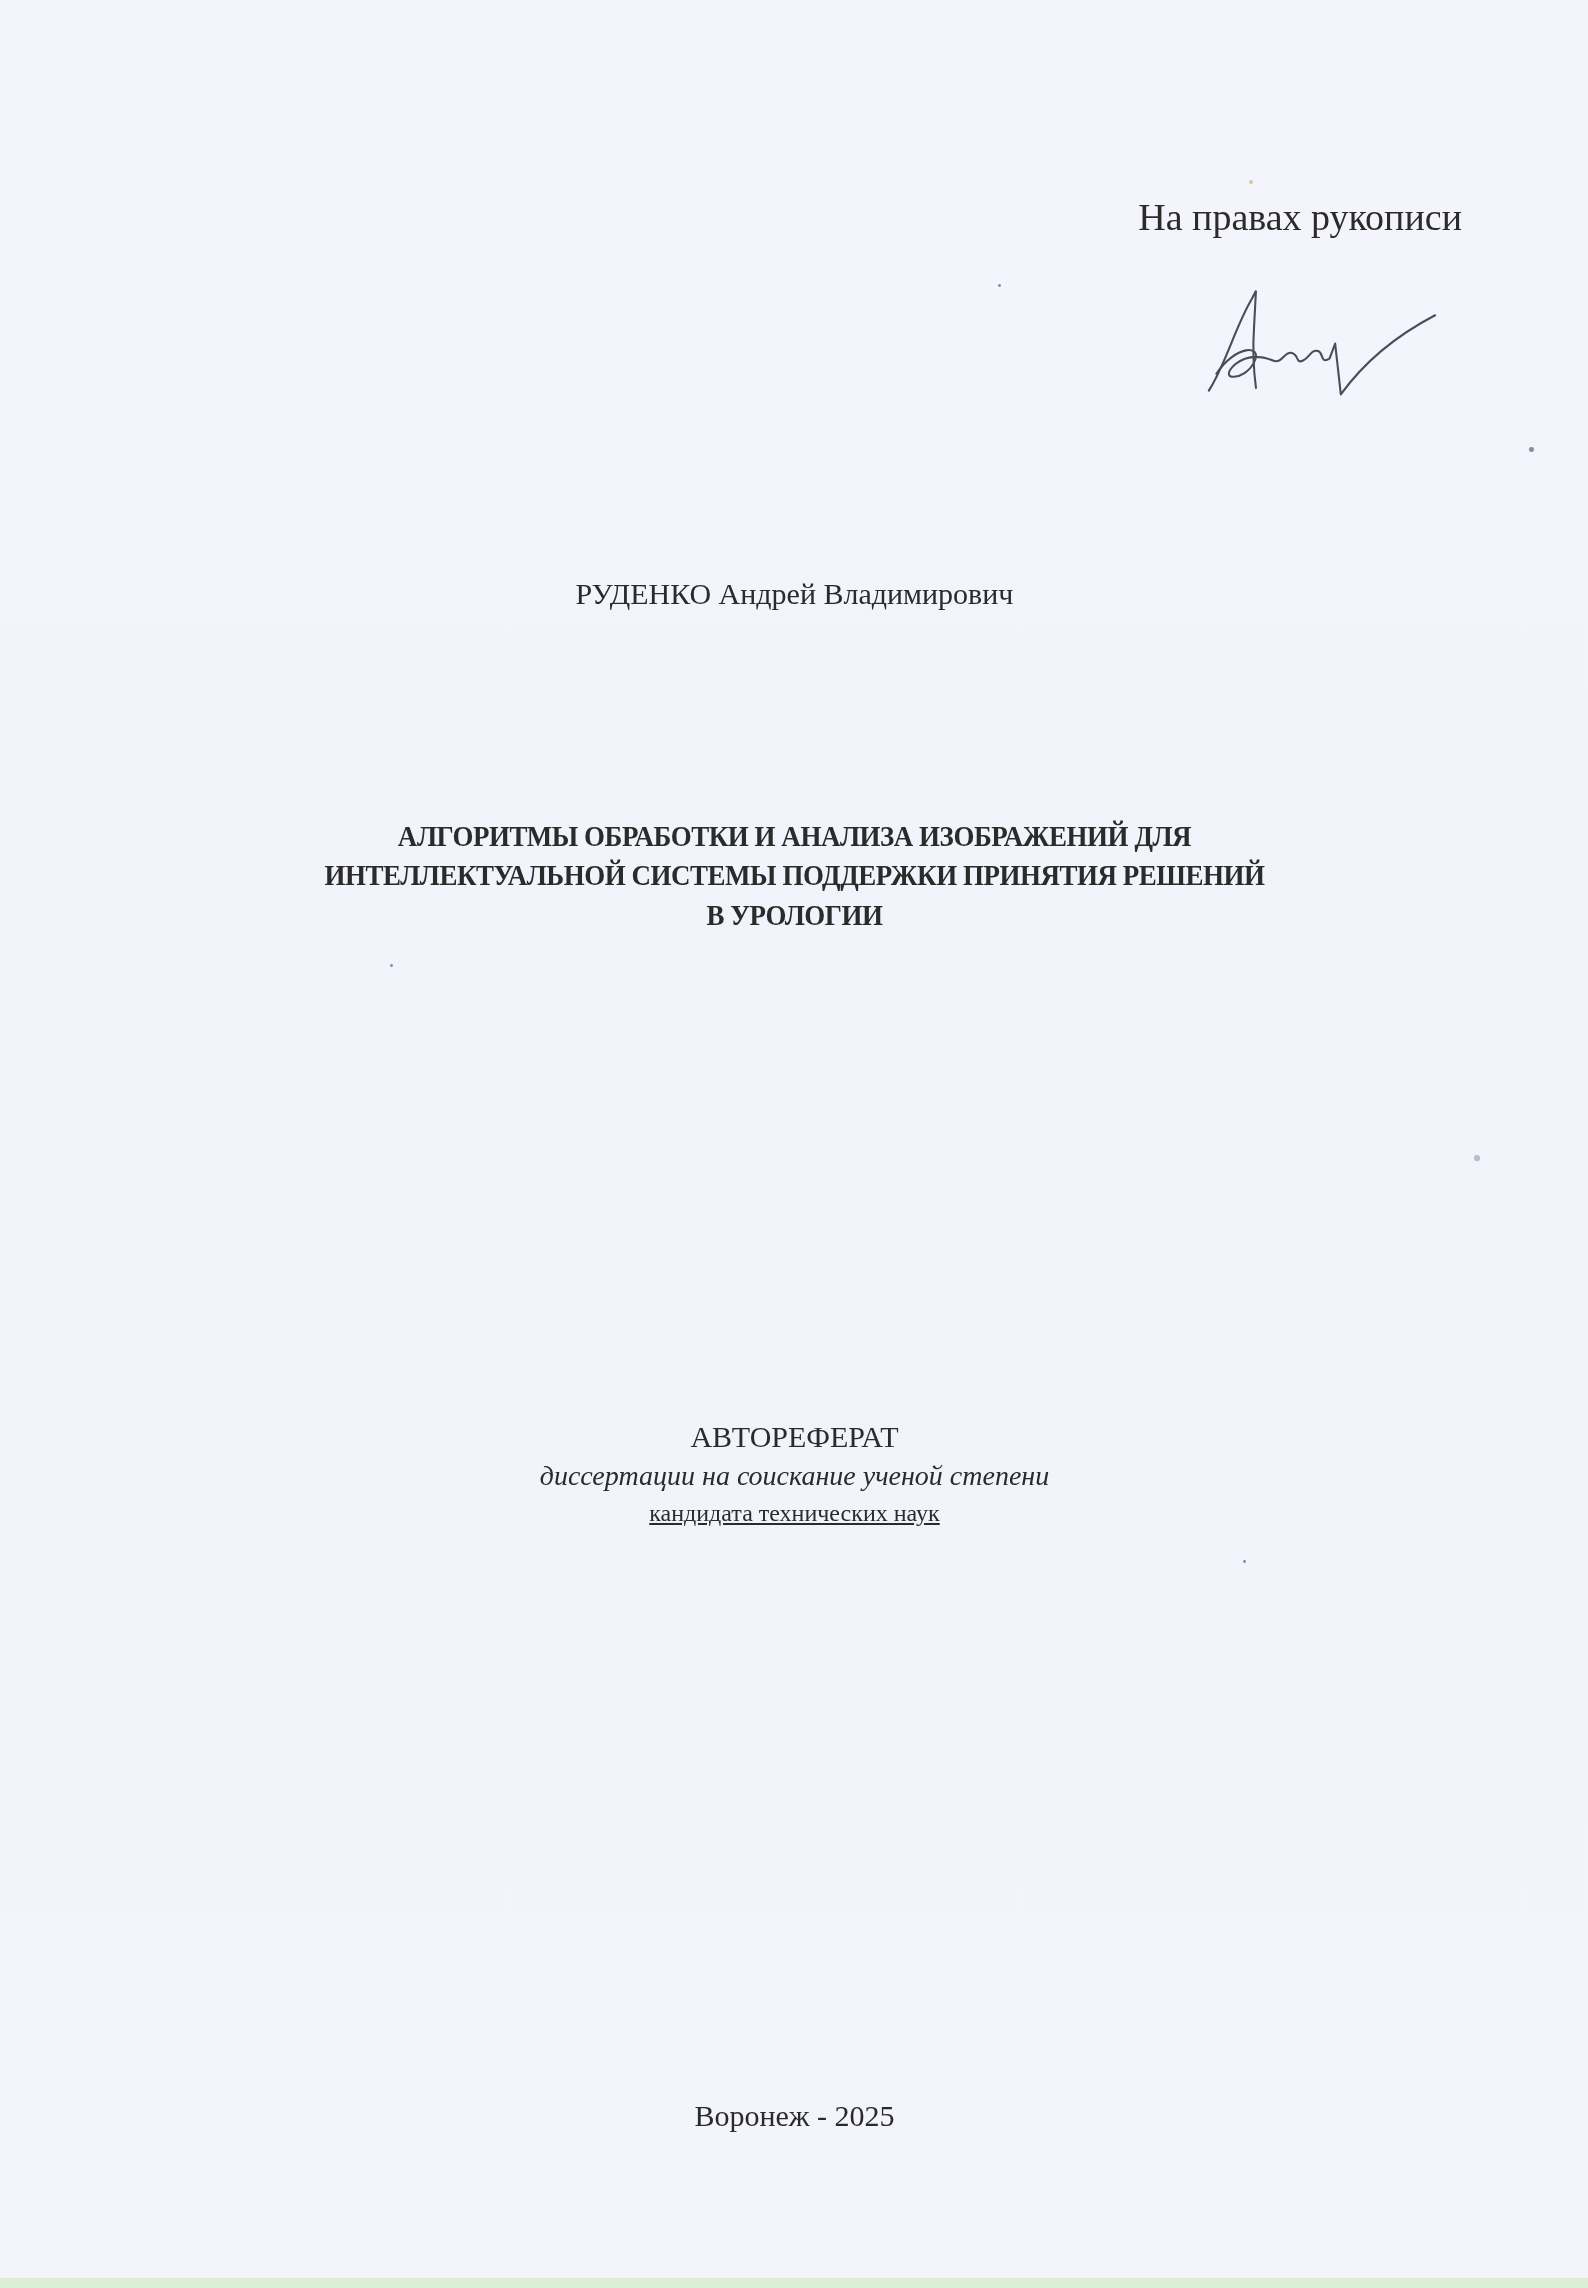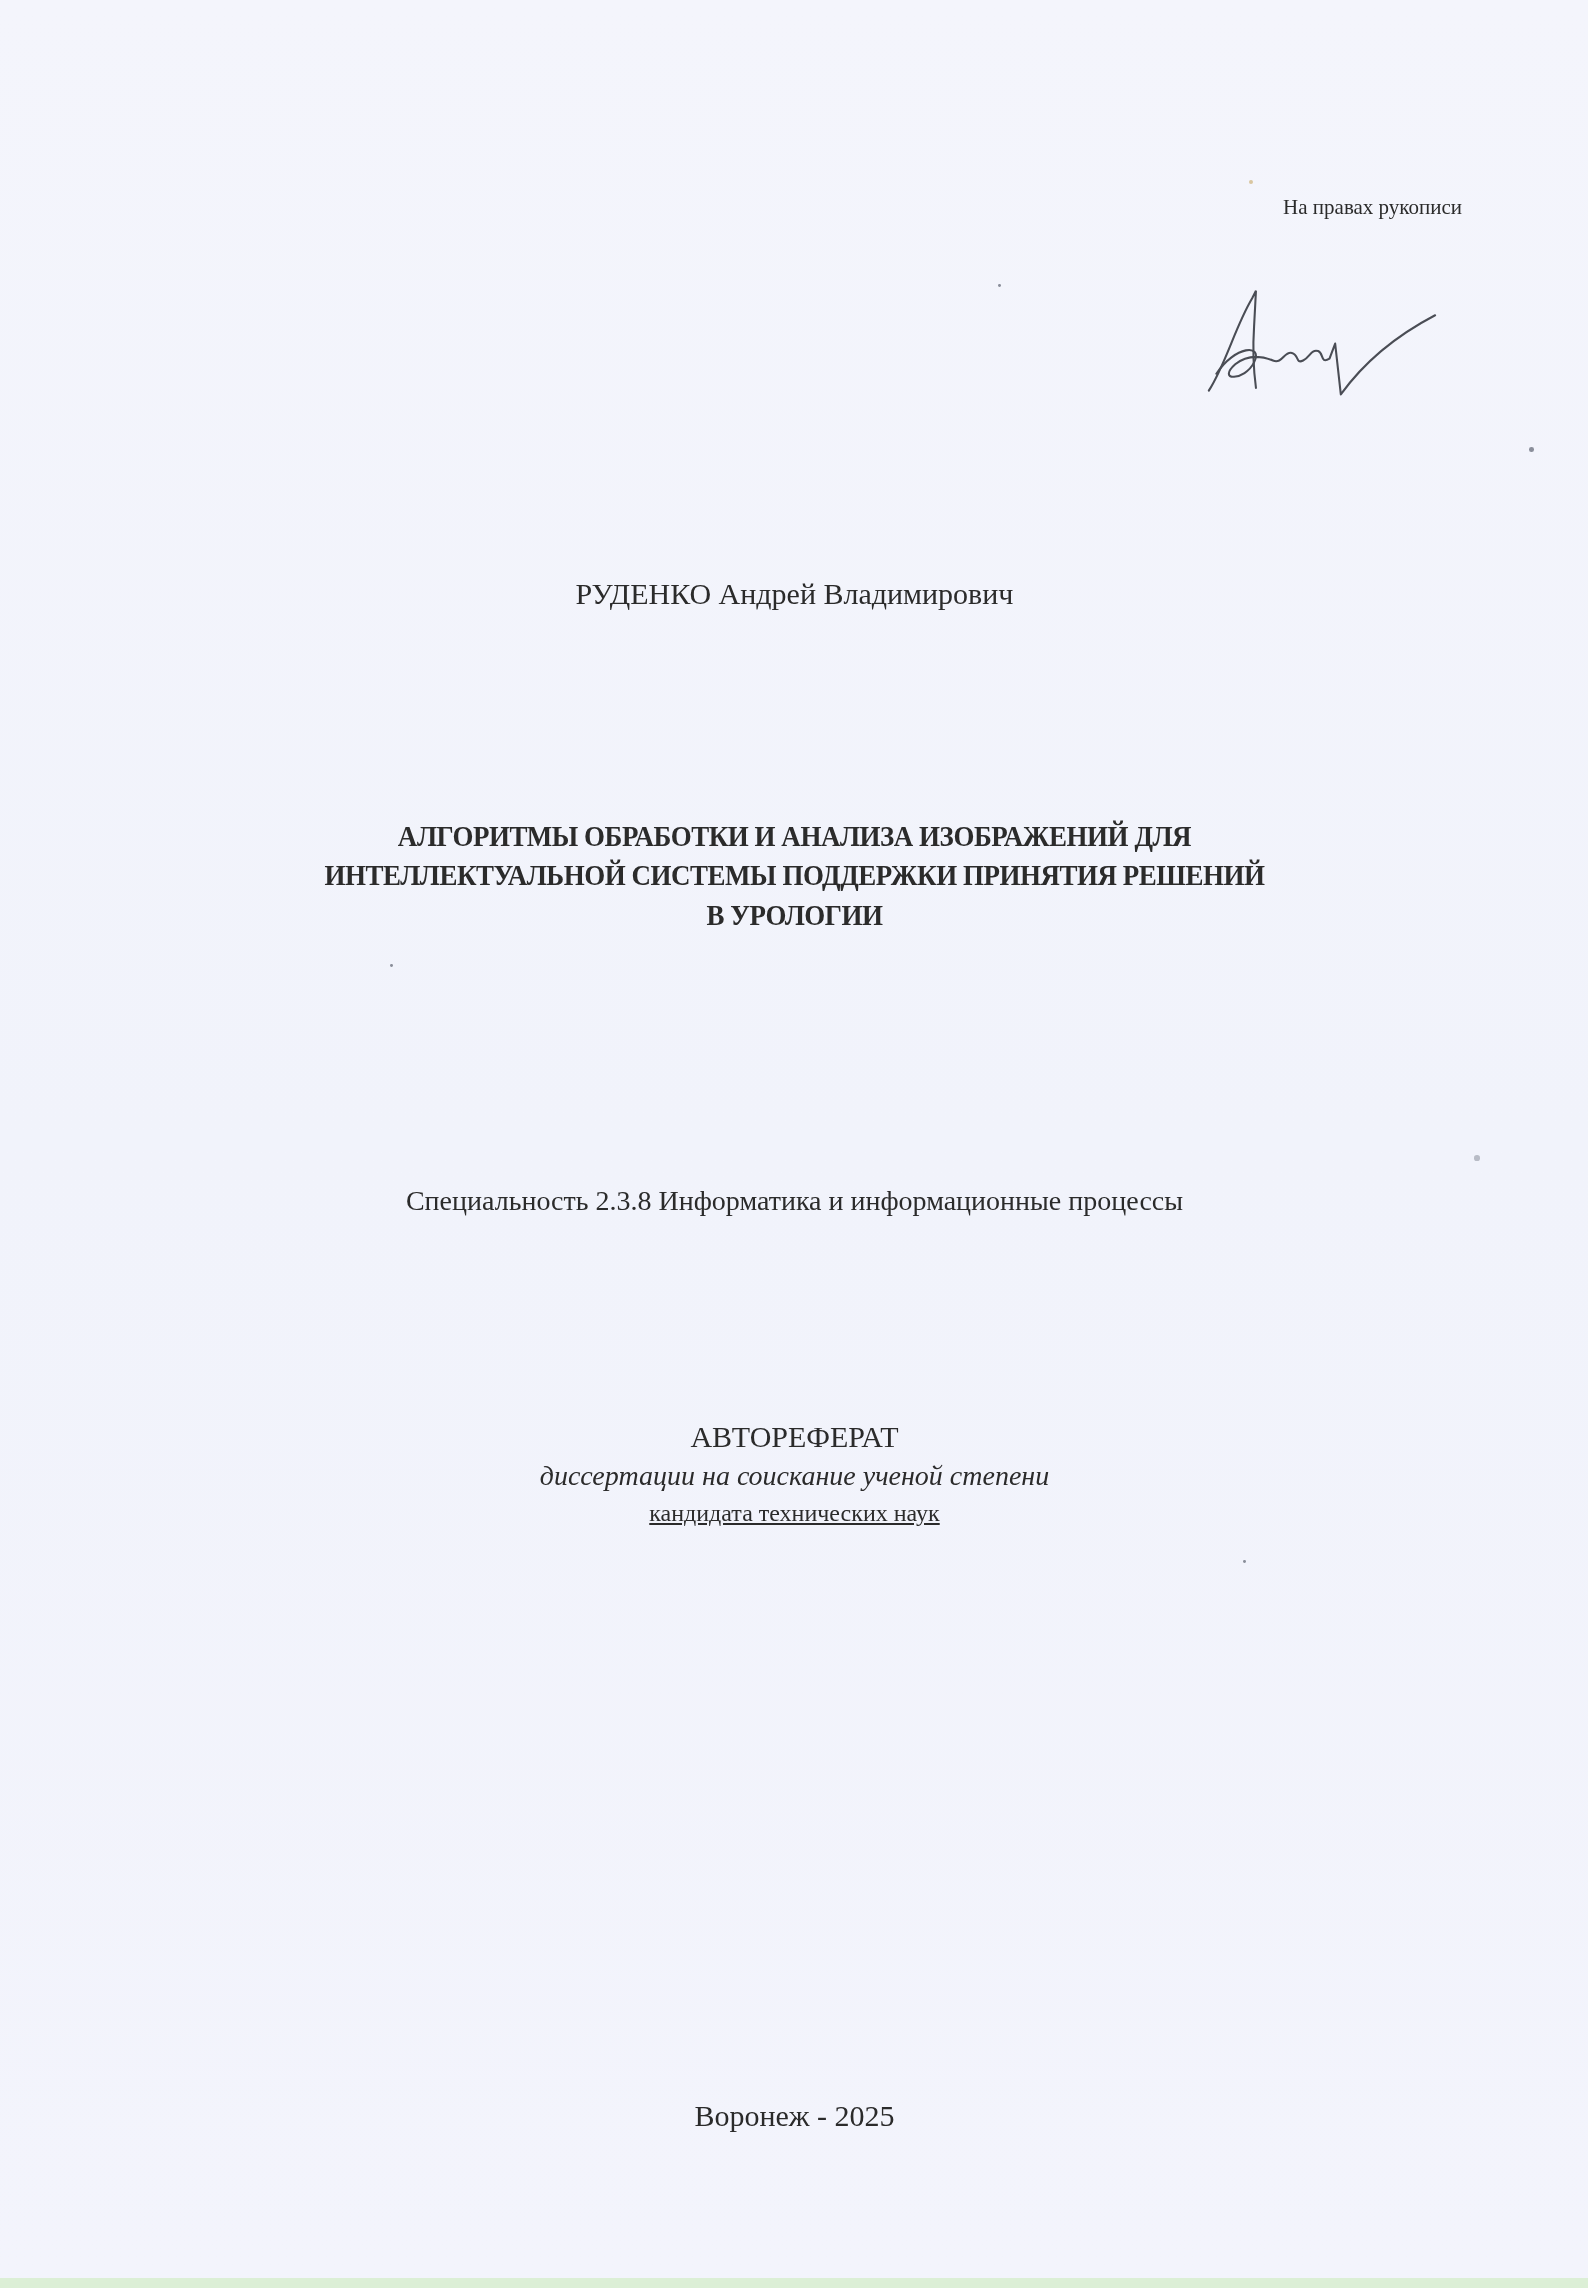--- a/index.html
+++ b/index.html
@@ -12,21 +12,21 @@
   .page {
     position: absolute; left: 0; top: 0; width: 1589px; height: 2278px;
     background: linear-gradient(180deg, #f4f5fc 0%, #f1f3fb 50%, #f3f4fc 100%);
   }
   .strip {
     position: absolute; left: 0; top: 2278px; width: 1589px; height: 10.4px;
     background: #dcefd6;
   }
   .line { position: absolute; white-space: nowrap; }
   .center { left: 0; width: 1589px; text-align: center; }
-  .rights { top: 195px; right: 127px; font-size: 21px; text-align: center; }
+  .rights { top: 195px; right: 127px; font-size: 38px; text-align: center; }
   .signature { position: absolute; left: 1197px; top: 270px; width: 265px; height: 132px; }
   .name { top: 577px; font-size: 30px; font-weight: normal; }
   .title { font-size: 29px; font-weight: bold; letter-spacing: -0.5px; transform: scaleX(0.93); transform-origin: center; }
   .t1 { top: 820px; }
   .t2 { top: 859px; }
   .t3 { top: 899px; }
   .spec { top: 1185px; font-size: 28px; }
   .ar { top: 1420px; font-size: 30px; font-weight: normal; }
   .ar2 { top: 1460px; font-size: 28px; font-style: italic; }
   .ar3 { top: 1500px; font-size: 24px; text-decoration: underline; }
@@ -46,21 +46,20 @@
              C 90 100, 92 86, 100 88 C 108 90, 104 100, 112 96 C 120 92, 120 84, 128 86
              C 134 88, 130 100, 140 94 L 146 78 L 152 132 C 175 100, 210 70, 252 48" fill="none" stroke="#4a4d55" stroke-width="2.2" stroke-linecap="round" stroke-linejoin="round"></path>
   </svg>
 
   <div class="line center name">РУДЕНКО Андрей Владимирович</div>
 
   <div class="line center title t1">АЛГОРИТМЫ ОБРАБОТКИ И АНАЛИЗА ИЗОБРАЖЕНИЙ ДЛЯ</div>
   <div class="line center title t2">ИНТЕЛЛЕКТУАЛЬНОЙ СИСТЕМЫ ПОДДЕРЖКИ ПРИНЯТИЯ РЕШЕНИЙ</div>
   <div class="line center title t3">В УРОЛОГИИ</div>
 
-  <div class="line center spec">Специальность 2.3.8  Информатика и информационные процессы</div>
 
   <div class="line center ar">АВТОРЕФЕРАТ</div>
   <div class="line center ar2">диссертации на соискание ученой степени</div>
   <div class="line center ar3">кандидата технических наук</div>
 
   <div class="line center city">Воронеж - 2025</div>
 
   <span class="speck" style="left:1529px;top:447px;width:4.7px;height:4.7px;"></span>
   <span class="speck" style="left:1249px;top:180px;width:3.8px;height:3.8px;background:#d9c6a0;"></span>
   <span class="speck" style="left:1474px;top:1155px;width:5.7px;height:5.7px;background:#b8bcc6;"></span>

